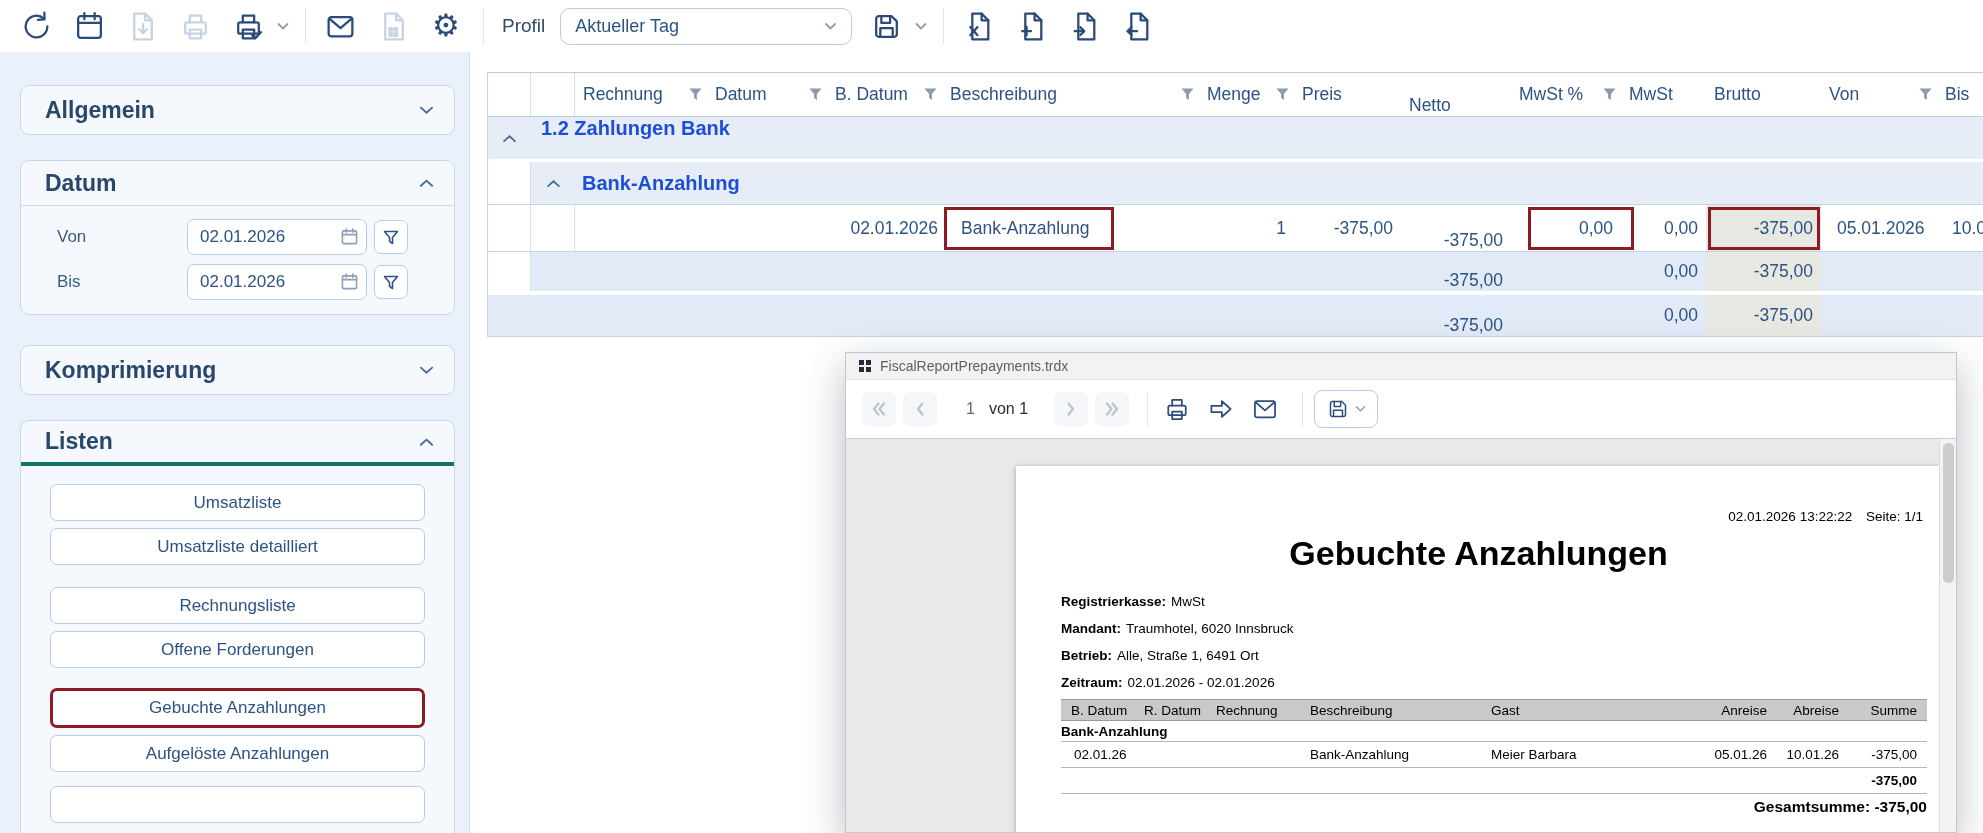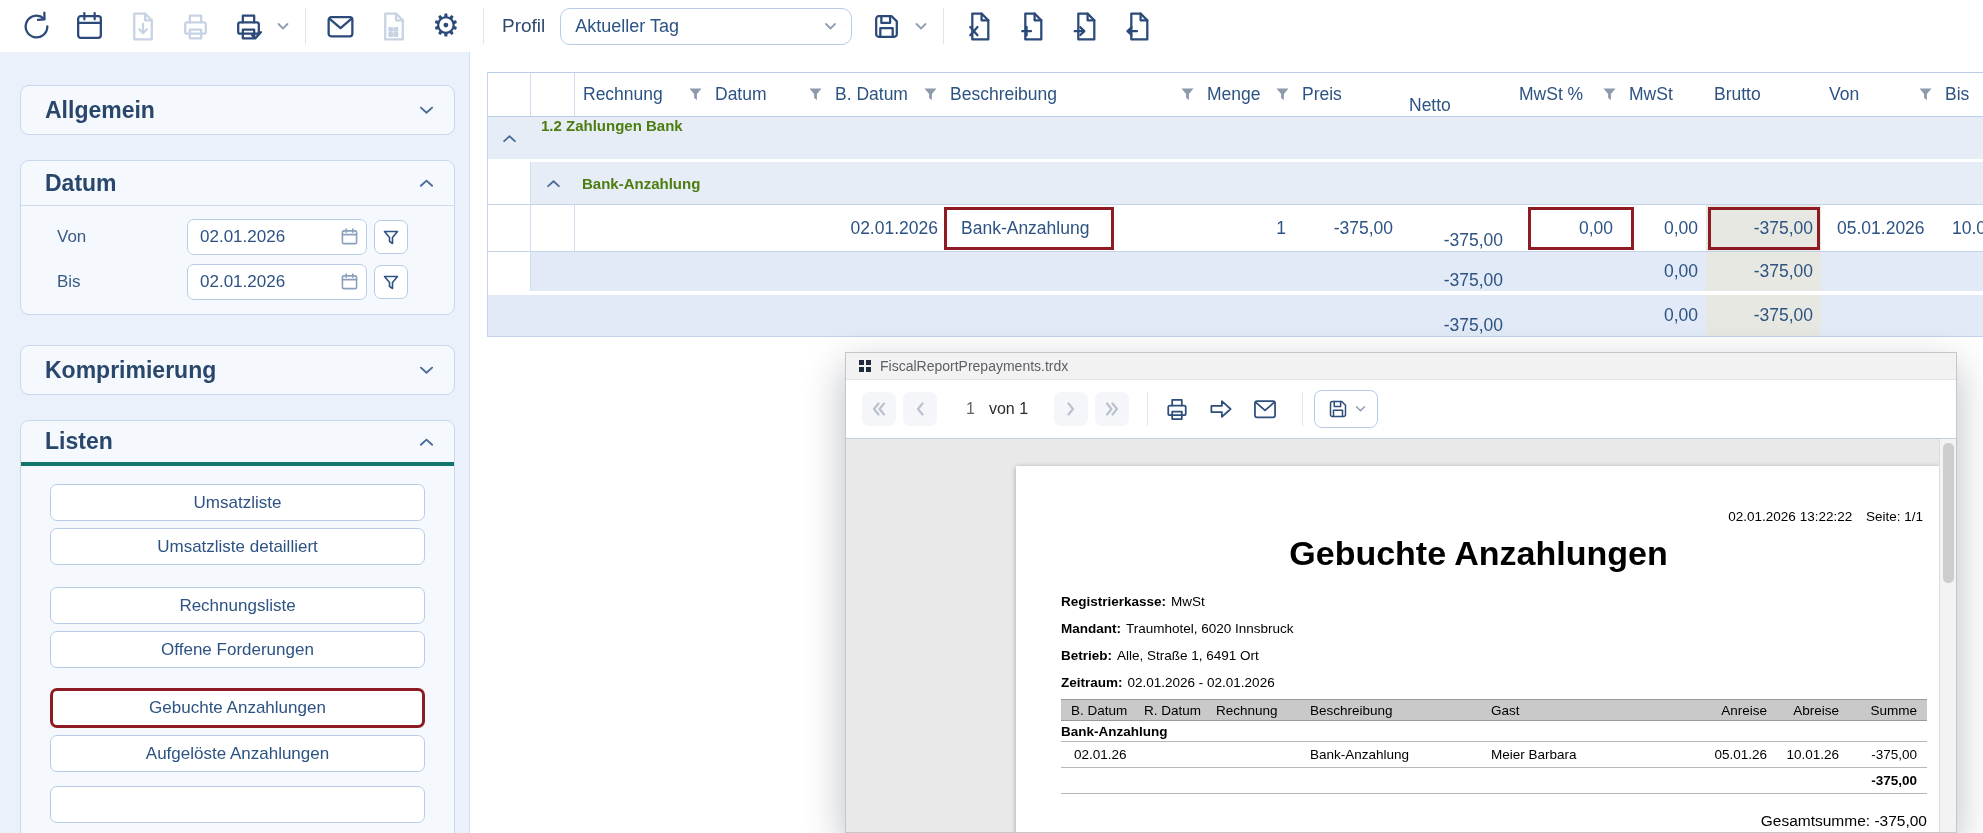--- a/index.html
+++ b/index.html
@@ -81,21 +81,21 @@
   .band { background: #e6edf7; }
   .sumband { background: #e1eaf6; }
   .gray { background: #e8e8e3; }
   .g-group1 { height: 45px; border-bottom: 3px solid #fff; }
   .g-group2 { height: 43px; border-bottom: 1px solid #c3d4ea; }
   .g-data { height: 47px; border-bottom: 1px solid #c3d4ea; position: relative; background: #fff; }
   .g-sum1 { height: 43px; border-bottom: 4px solid #fff; }
   .g-sum2 { height: 42px; border-bottom: 1px solid #c3d4ea; }
   .chev-cell { justify-content: center; cursor: pointer; }
   .chev-cell svg { stroke: #4a6a96; fill: none; stroke-width: 2; stroke-linecap: round; }
-  .grp-label { font-size: 15px; font-weight: bold; color: #4d7c0f; padding-left: 10px; }
+  .grp-label { font-size: 20px; font-weight: bold; color: #1d4ed8; padding-left: 10px; }
   .redbox { position: absolute; top: 2px; height: 43px; border: 3px solid #8e1b24; pointer-events: none; }
   .rb-beschr { left: 456px; width: 170px; }
   .rb-mwstp { left: 1040px; width: 106px; }
   .rb-brutto { left: 1220px; width: 112px; }
 
   
   .preview { position: absolute; left: 845px; top: 352px; width: 1112px; height: 481px;
     background: #fff; border: 1px solid #c6c6c6; box-shadow: 0 14px 38px rgba(40,50,70,.32); }
   .pv-title { height: 27px; background: #f2f2f2; border-bottom: 1px solid #e3e3e3;
     display: flex; align-items: center; padding-left: 13px; font-size: 14px; color: #5c6066; }
@@ -137,21 +137,21 @@
   .rt-row { display: flex; align-items: center; }
   .rt-head { background: #c9c9c9; height: 22px; border-top: 1px solid #9a9a9a;
     border-bottom: 1px solid #9a9a9a; }
   .rt-cell { flex: none; padding-left: 10px; white-space: nowrap; overflow: hidden; }
   .rt-right { text-align: right; padding-left: 0; padding-right: 0; }
   .rc1 { width: 73px; } .rc2 { width: 72px; } .rc3 { width: 95px; } .rc4 { width: 181px; }
   .rc5 { width: 220px; } .rc6 { width: 65px; } .rc7 { width: 72px; } .rc8 { width: 88px; }
   .rt-group { height: 21px; font-weight: bold; border-bottom: 1px solid #b7b7b7; display: flex; align-items: center; }
   .rt-data { height: 26px; border-bottom: 1px solid #b7b7b7; }
   .rt-sub { height: 26px; border-bottom: 1px solid #b7b7b7; font-weight: bold; }
-  .rp-total { position: absolute; top: 346px; right: 14px; font-size: 15.5px; font-weight: normal; }
+  .rp-total { position: absolute; top: 332px; right: 14px; font-size: 15.5px; font-weight: bold; }
 </style>
 </head>
 <body>
 
 <div class="app">
 
   <div class="topbar">
     <div class="tb-icon">
       <svg width="33" height="33" viewBox="0 0 32 32">
           <path d="M26.5 16a10.5 10.5 0 1 1-3.4-7.7"></path>

